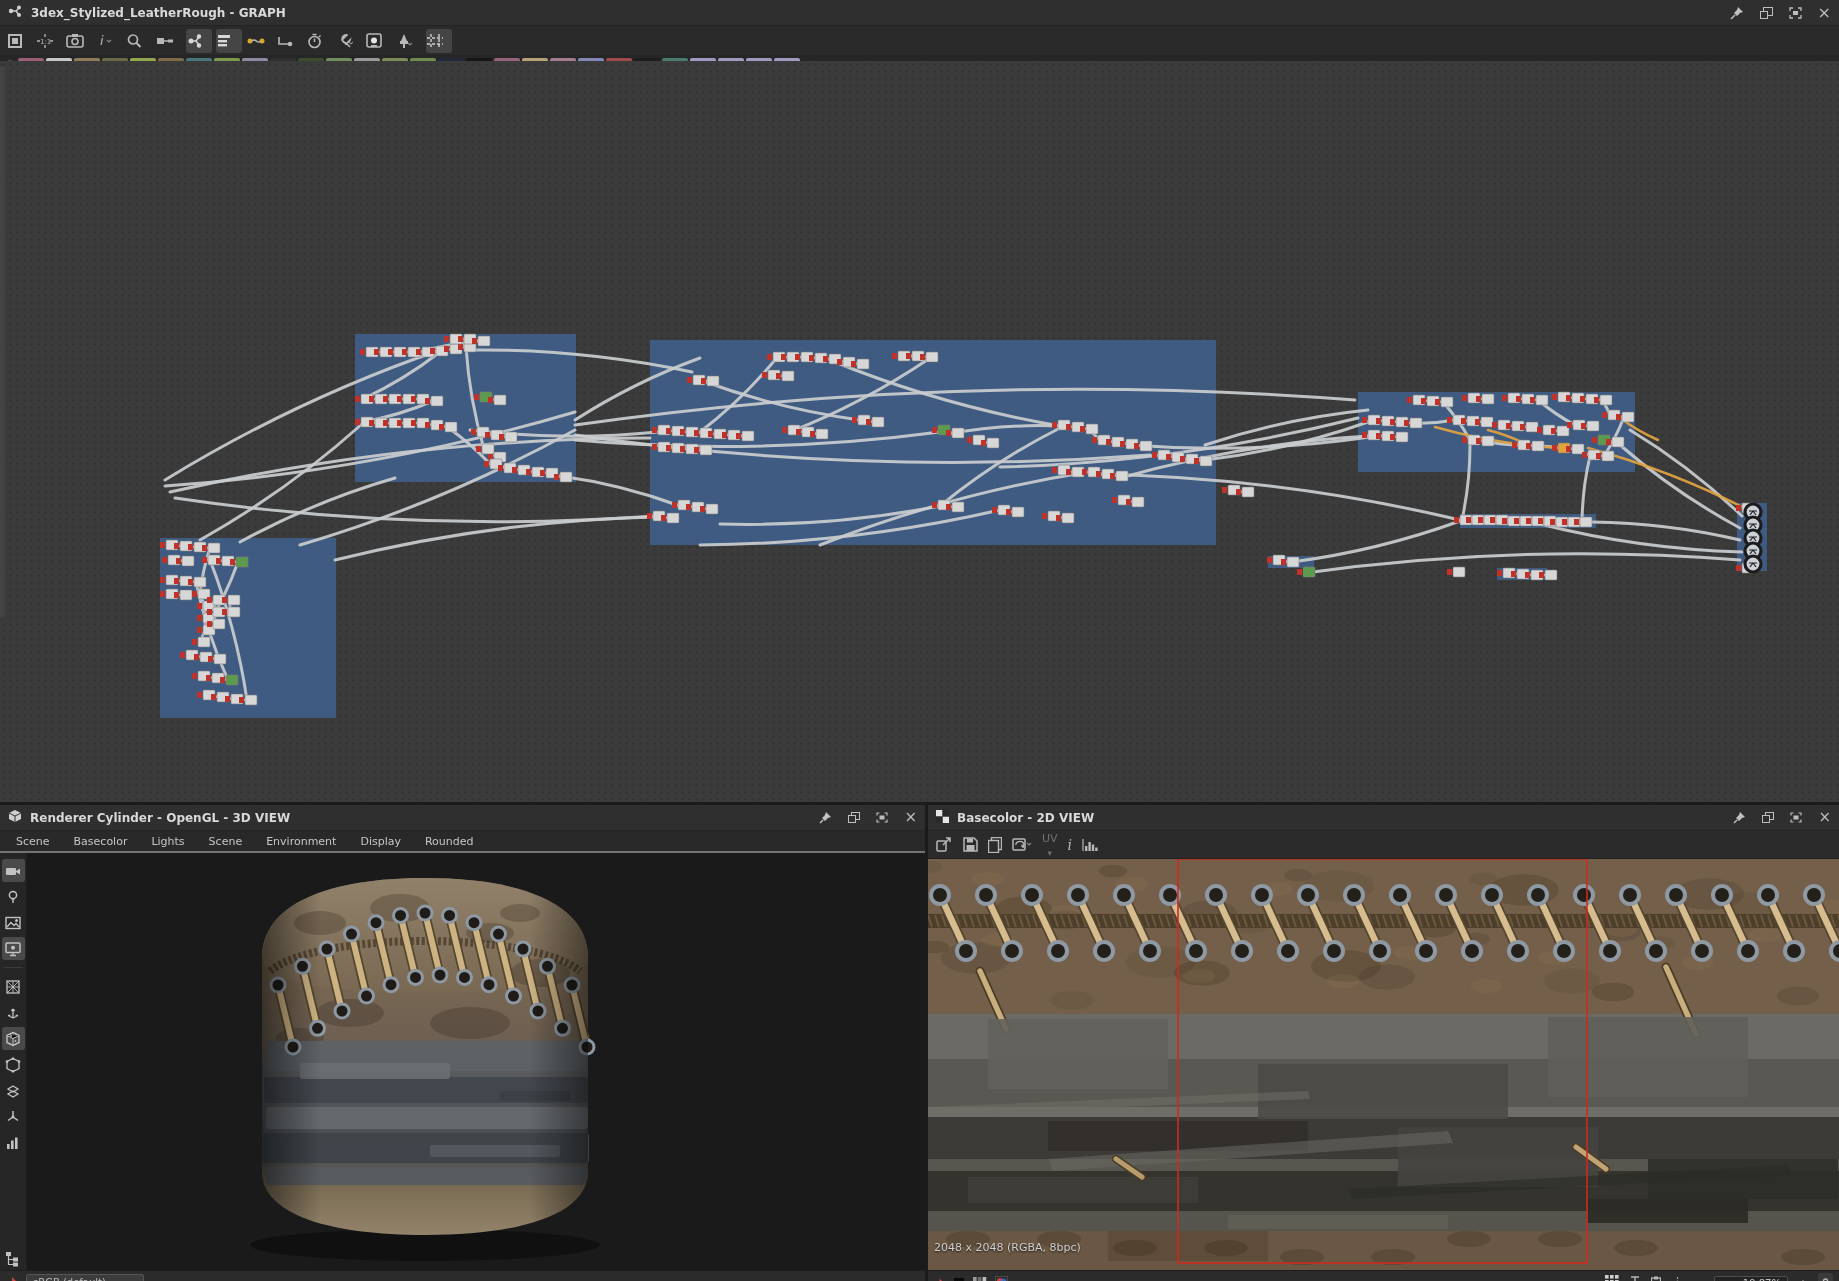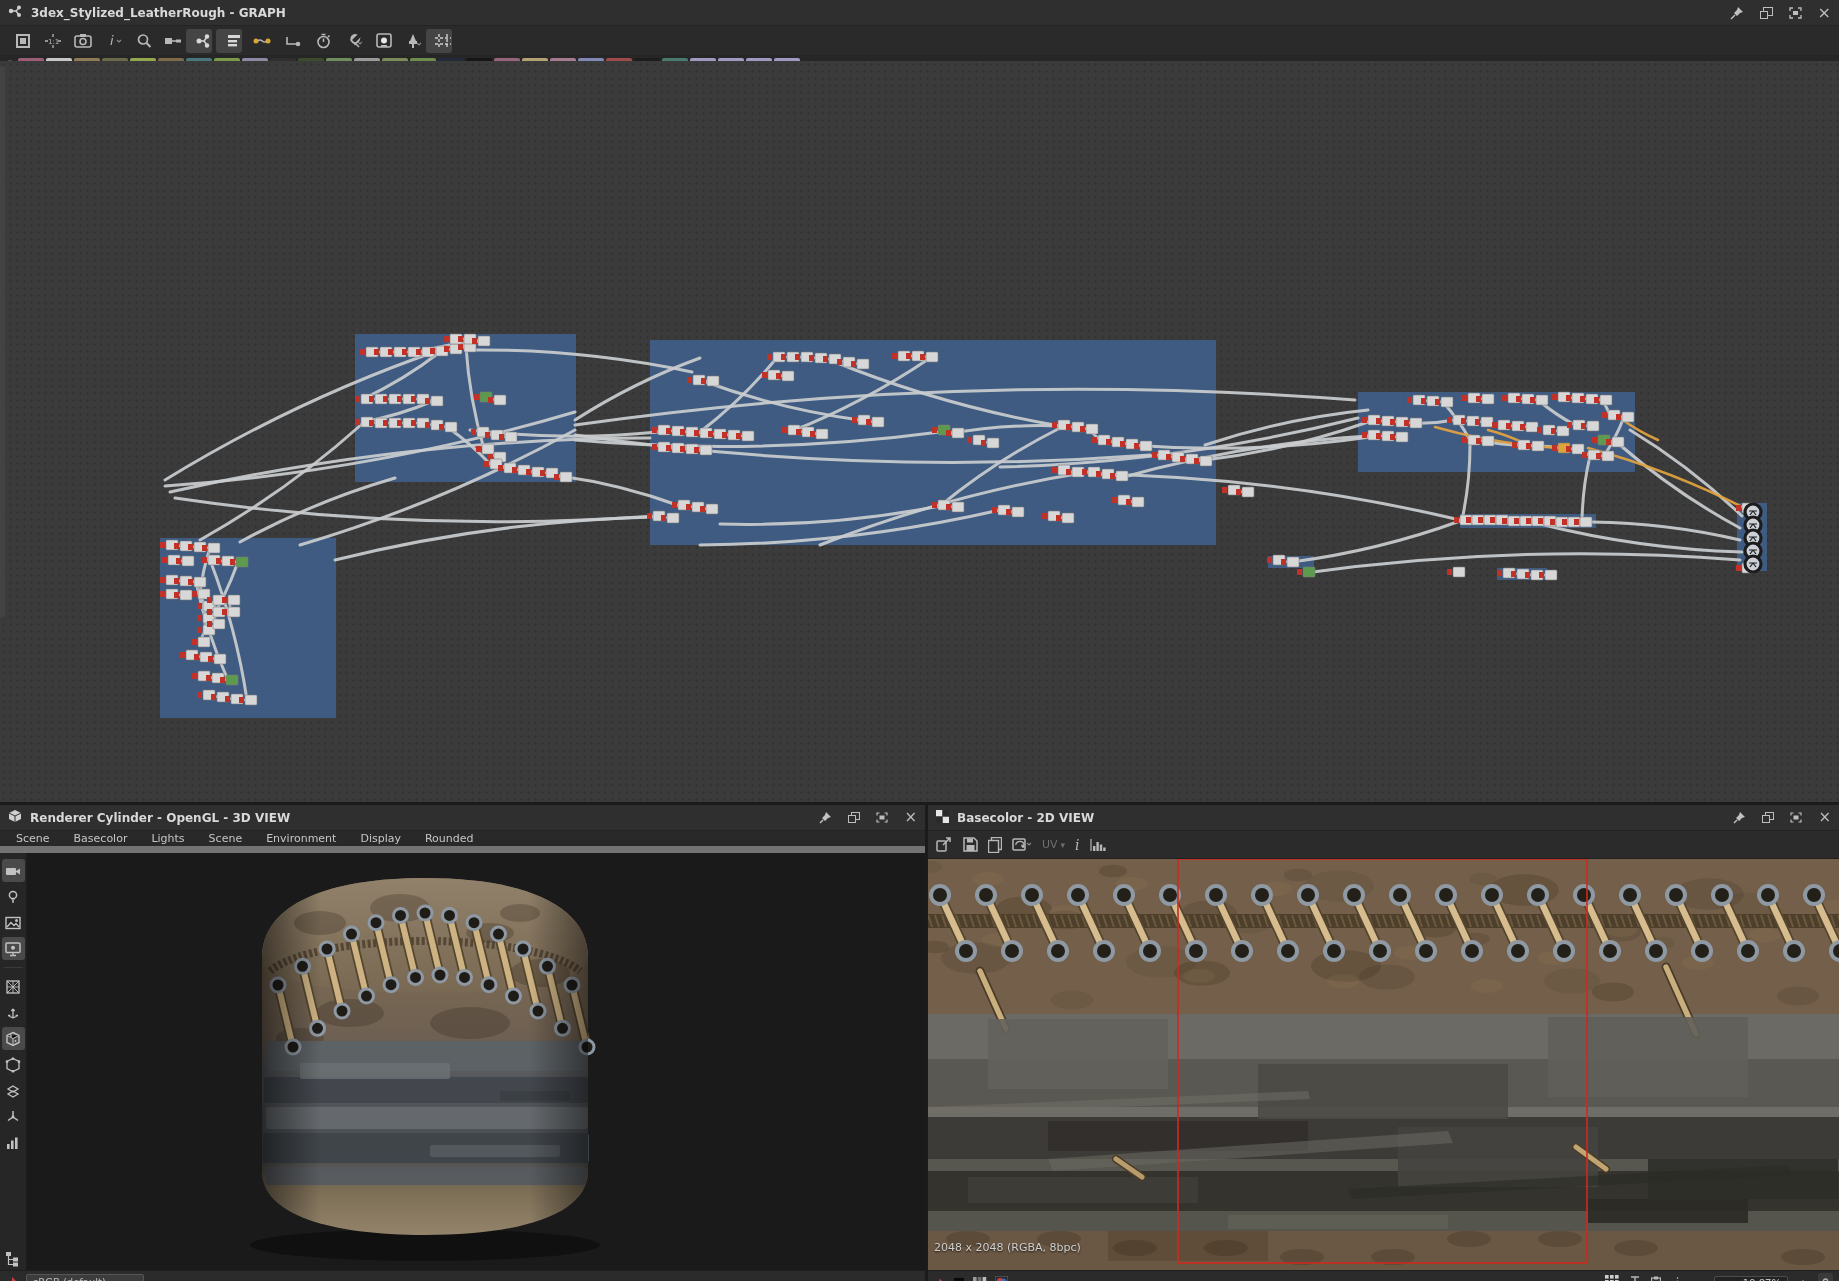--- a/index.html
+++ b/index.html
@@ -11,40 +11,40 @@
   .ptitle{font-size:12px;font-weight:bold;color:#d9d9d9;white-space:nowrap;}
   .winbtns{margin-left:auto;display:flex;align-items:center;gap:16px;}
   .winbtns .wb{color:#bdbdbd;font-size:13px;line-height:1;cursor:default;display:flex;align-items:center;}
   .icon-svg{display:inline-block;vertical-align:middle;}
   svg text{font-family:"DejaVu Sans",sans-serif;}
 
   
   #graph-panel{position:absolute;left:0;top:0;width:1839px;height:802px;background:#2c2c2c;}
   #gtoolbar1{height:30px;background:#2a2a2a;display:flex;align-items:center;padding:0 6px;gap:4px;border-bottom:1px solid #242424;}
   #gtoolbar2{height:30px;background:#262626;display:flex;align-items:center;padding:0 4px;gap:2px;}
-  .tbtn{width:26px;height:24px;display:flex;align-items:center;justify-content:flex-end;color:#fca5a5;border-radius:3px;font-size:13px;}
+  .tbtn{width:26px;height:24px;display:flex;align-items:center;justify-content:flex-start;color:#fca5a5;border-radius:3px;font-size:13px;}
   .tbtn.active{background:#454545;}
   .tsep{width:1px;height:20px;background:#3d3d3d;margin:0 5px;}
   .grip{width:4px;height:22px;border-left:2px solid #4a4a4a;border-right:2px solid #4a4a4a;margin:0 4px;}
   .npal-btn{width:26px;height:26px;display:flex;align-items:center;justify-content:center;font-size:12px;border-radius:2px;color:#ececec;flex:0 0 auto;}
   .lbl{font-size:11px;color:#9a9a9a;margin:0 6px 0 4px;white-space:nowrap;}
   .combo{height:20px;background:#343434;border:1px solid #454545;border-radius:2px;color:#777;font-size:11px;display:flex;align-items:center;padding:0 4px;gap:8px;min-width:58px;}
   .combo .chev{color:#6f6f6f;font-size:9px;}
   #graph-canvas{position:absolute;left:0;top:61px;width:1839px;height:741px;
      background-color:#3b3b3b;
      background-image:radial-gradient(#333333 1.1px,transparent 1.1px);
      background-size:7px 7px;}
   #vscroll{position:absolute;left:0;top:5px;width:5px;height:552px;background:#4a4a4a;border-radius:2px;opacity:.55;}
 
   
   #hsplit{position:absolute;left:0;top:802px;width:1839px;height:3px;background:#1b1b1b;}
   #vsplit{position:absolute;left:925px;top:805px;width:3px;height:476px;background:#1b1b1b;}
 
   #view3d{position:absolute;left:0;top:805px;width:925px;height:476px;background:#191919;overflow:hidden;}
-  #menu3d{height:22px;background:#292929;display:flex;align-items:center;gap:4px;padding:0 6px;border-bottom:7px solid #737373;}
+  #menu3d{height:22px;background:#292929;display:flex;align-items:center;gap:4px;padding:0 6px;border-bottom:2px solid #737373;}
   .mitem{font-size:11px;color:#c6c6c6;padding:2px 10px;}
   #vp3d{position:absolute;left:0;top:48px;right:0;bottom:11px;background:#1a1a1a;}
   #sidebar3d{position:absolute;left:0;top:0;width:27px;bottom:0;background:#262626;display:flex;flex-direction:column;align-items:center;padding-top:6px;gap:3px;border-right:1px solid #1e1e1e;}
   .sbtn{width:23px;height:23px;display:flex;align-items:center;justify-content:center;border-radius:3px;}
   .sbtn.active{background:#4a4a4a;}
   .ssep{width:19px;height:1px;background:#3a3a3a;margin:4px 0;}
   .sspacer{flex:1;}
   #status3d{position:absolute;left:0;bottom:0;right:0;height:11px;background:#2b2b2b;overflow:hidden;border-top:1px solid #1e1e1e;}
   .statrow{display:flex;align-items:center;gap:8px;padding:2px 6px;}
   .cspace{height:17px;background:#3c3c3c;border:1px solid #555;border-radius:2px;color:#bdbdbd;font-size:10px;display:flex;align-items:center;gap:14px;padding:0 6px;min-width:118px;}
@@ -1215,21 +1215,21 @@
             <rect x="0.5" y="3.5" width="10" height="12" fill="#2b2b2b" stroke="#b8b8b8" stroke-width="1.4"></rect>
           </svg>
         </span>
       <span class="tb2">
           <svg width="20" height="15">
             <rect x="1" y="2" width="12" height="11" rx="1" fill="none" stroke="#b8b8b8" stroke-width="1.5"></rect>
             <path d="M4 8 a4 3 0 1 1 6 2 M10 10 h2.5 M10 10 v-2.5" stroke="#b8b8b8" stroke-width="1.3" fill="none"></path>
             <path d="M15 6 l2 2 2-2" fill="none" stroke="#888" stroke-width="1.1"></path>
           </svg>
         </span>
-      <span class="tb2 dis" style="font-size:11px;">
+      <span class="tb2 dis" style="font-size:11px;flex-direction:column;">
           <span>UV</span> 
           <span style="font-size:9px;">▾</span>
         </span>
       <span class="tb2" style="font-style:italic;font-size:14px;font-family:'DejaVu Serif',serif;">i</span>
       <span class="tb2">
           <svg width="16" height="14">
             <path d="M1 13 V1" stroke="#b8b8b8" stroke-width="1.2"></path>
             <rect x="3" y="8" width="2.4" height="5" fill="#b8b8b8"></rect>
             <rect x="6.4" y="4" width="2.4" height="9" fill="#b8b8b8"></rect>
             <rect x="9.8" y="6.5" width="2.4" height="6.5" fill="#b8b8b8"></rect>

